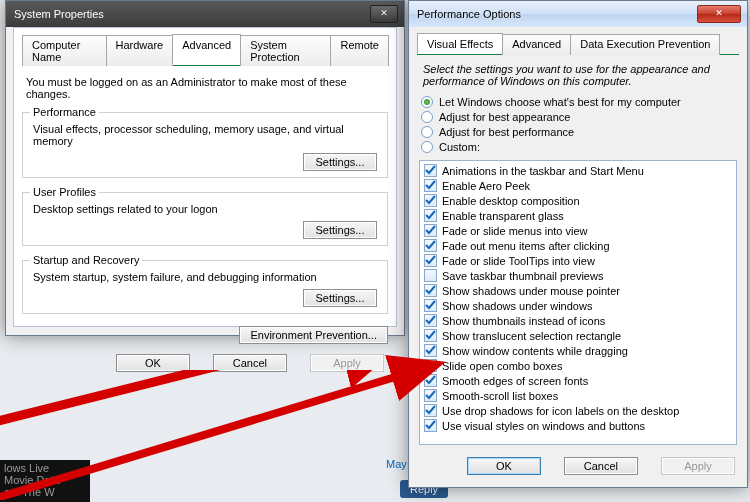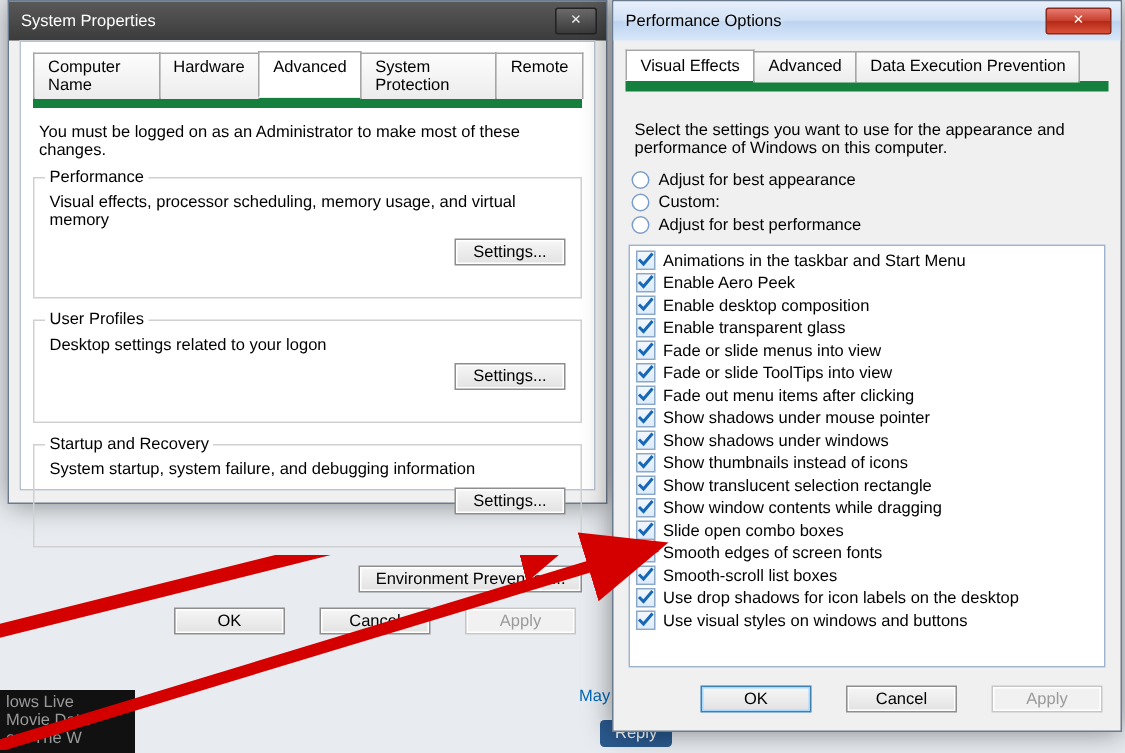--- a/index.html
+++ b/index.html
@@ -14,26 +14,26 @@
 .tb-aero { background: linear-gradient(#e8f0fb,#cfe0f6 48%,#bcd4f0 52%,#d8e7fa); }
 .titlebar .title { flex: 1; padding-left: 2px; text-shadow: 0 0 4px rgba(255,255,255,0.8); }
 .tb-dark .title { text-shadow: none; }
 .win-btn { width: 28px; height: 18px; margin-left: 2px; border:1px solid rgba(0,0,0,0.3); background: linear-gradient(#f5f5f5,#d9d9d9); border-radius: 2px; text-align:center; line-height:14px; cursor:pointer; font-size:9px;}
 .win-close { width: 44px; background: linear-gradient(#e67a6f,#c8402e 48%,#b52a17 52%,#d9503a); color:#fff; border-color:#8a2a1a;}
 .tb-dark .win-close { width:28px; background: linear-gradient(#6a6a6a,#3a3a3a); color:#eee; border-color:#222;}
 
 .client { background: #fff; margin: 0 7px 7px 7px; border:1px solid #b9c4d2; padding: 6px 8px 8px; height: calc(100% - 34px); display:flex; flex-direction:column; }
 .win-right .client { background:#f0f0f0; border:none; margin:2px; padding: 4px 6px 6px; }
 
-.tabstrip { display:flex; border-bottom:7px solid #15803d; }
+.tabstrip { display:flex; border-bottom:1px solid #15803d; }
 .tab { padding: 3px 9px; border:1px solid #a6a6a6; border-bottom:none; background: linear-gradient(#fdfdfd,#ececec); margin-right:-1px; position:relative; top:1px; cursor:pointer; }
 .tab.active { background:#fff; border-bottom:1px solid #fff; top:0; padding-top:4px; }
 
 .intro { margin: 10px 4px 8px; }
-.groupbox { border:1px solid #d0d0d0; margin: 4px 0 10px; padding: 8px 10px 21px; position:relative; }
+.groupbox { border:1px solid #d0d0d0; margin: 4px 0 10px; padding: 8px 10px 6px; position:relative; }
 .groupbox .legend { position:absolute; top:-7px; left:7px; background:#fff; padding:0 3px; }
 .groupbox p { margin: 2px 0 6px; }
 .btnrow { text-align:right; margin-top:2px; }
 .btn { display:inline-block; min-width:74px; padding: 2px 10px; border:1px solid #8e8e8e; background: linear-gradient(#f6f6f6,#e2e2e2); cursor:pointer; text-align:center; box-shadow: inset 0 0 0 1px #fff; }
 .btn.default { border-color:#3c7fb1; box-shadow: inset 0 0 0 1px #a8d8ff; }
 .btn.disabled { color:#9a9a9a; border-color:#c7c7c7; background:#f1f1f1; cursor:default; }
 .dlgbtns { text-align:right; padding:6px 4px 0; }
 .dlgbtns .btn { margin-left:20px; }
 
 .radio-row { display:flex; align-items:center; margin: 3px 0 3px 4px; cursor:pointer; }
@@ -119,33 +119,39 @@
   <div class="titlebar tb-aero">
     <span class="title">Performance Options</span>
     <span class="win-btn win-close">✕</span>
   </div>
   <div class="client">
     <div class="tabstrip" id="po-tabs">
         <span class="tab active">Visual Effects</span>
         <span class="tab">Advanced</span>
         <span class="tab">Data Execution Prevention</span>
       </div>
-    <div class="intro" style="margin:20px 6px 6px;">Select the settings you want to use for the appearance and performance of Windows on this computer.</div>
+    <div class="intro" style="margin:8px 6px 6px;font-style:italic;">Select the settings you want to use for the appearance and performance of Windows on this computer.</div>
     <div id="radios">
+        <div class="radio-row">
+          <span class="radio checked">
+            <span class="dot"></span>
+          </span>
+          <span>Let Windows choose what's best for my computer</span>
+        </div>
         <div class="radio-row">
           <span class="radio"></span>
           <span>Adjust for best appearance</span>
         </div>
         <div class="radio-row">
           <span class="radio"></span>
-          <span>Custom:</span>
+          <span>Adjust for best performance</span>
         </div>
         <div class="radio-row">
           <span class="radio"></span>
-          <span>Adjust for best performance</span>
+          <span>Custom:</span>
         </div>
       </div>
     <div class="listbox" id="checks">
         <div class="chk-row">
           <span class="chk checked">
             <svg viewBox="0 0 11 11">
               <path d="M1 5 L4 8 L10 1" stroke="#1767b7" stroke-width="2" fill="none"></path>
             </svg>
           </span>
           <span>Animations in the taskbar and Start Menu</span>
@@ -181,29 +187,33 @@
             </svg>
           </span>
           <span>Fade or slide menus into view</span>
         </div>
         <div class="chk-row">
           <span class="chk checked">
             <svg viewBox="0 0 11 11">
               <path d="M1 5 L4 8 L10 1" stroke="#1767b7" stroke-width="2" fill="none"></path>
             </svg>
           </span>
+          <span>Fade out menu items after clicking</span>
+        </div>
+        <div class="chk-row">
+          <span class="chk checked">
+            <svg viewBox="0 0 11 11">
+              <path d="M1 5 L4 8 L10 1" stroke="#1767b7" stroke-width="2" fill="none"></path>
+            </svg>
+          </span>
           <span>Fade or slide ToolTips into view</span>
         </div>
         <div class="chk-row">
-          <span class="chk checked">
-            <svg viewBox="0 0 11 11">
-              <path d="M1 5 L4 8 L10 1" stroke="#1767b7" stroke-width="2" fill="none"></path>
-            </svg>
-          </span>
-          <span>Fade out menu items after clicking</span>
+          <span class="chk"></span>
+          <span>Save taskbar thumbnail previews</span>
         </div>
         <div class="chk-row">
           <span class="chk checked">
             <svg viewBox="0 0 11 11">
               <path d="M1 5 L4 8 L10 1" stroke="#1767b7" stroke-width="2" fill="none"></path>
             </svg>
           </span>
           <span>Show shadows under mouse pointer</span>
         </div>
         <div class="chk-row">

